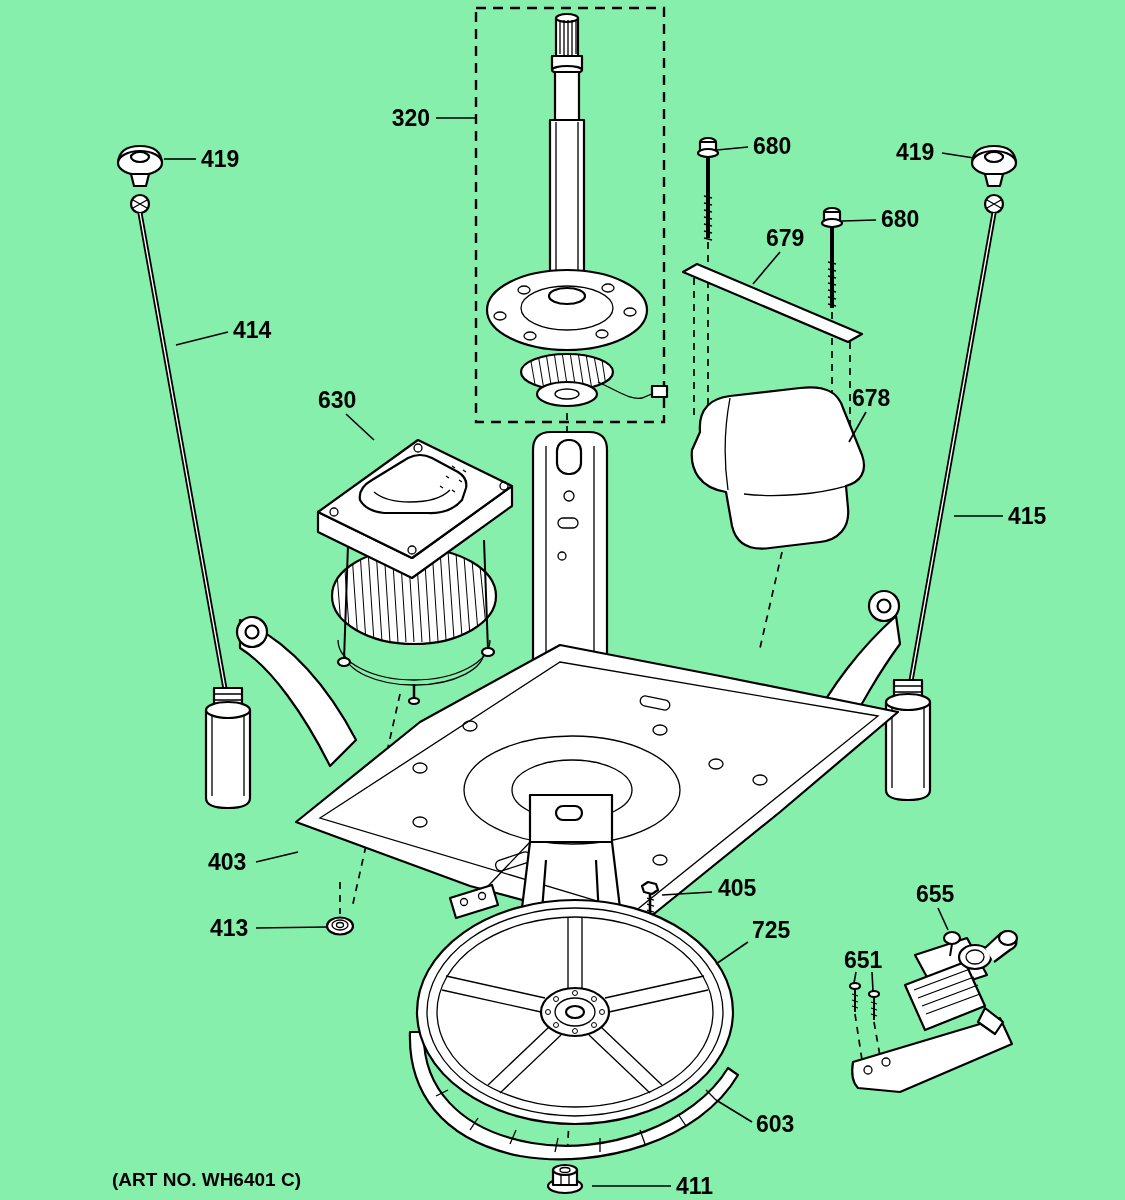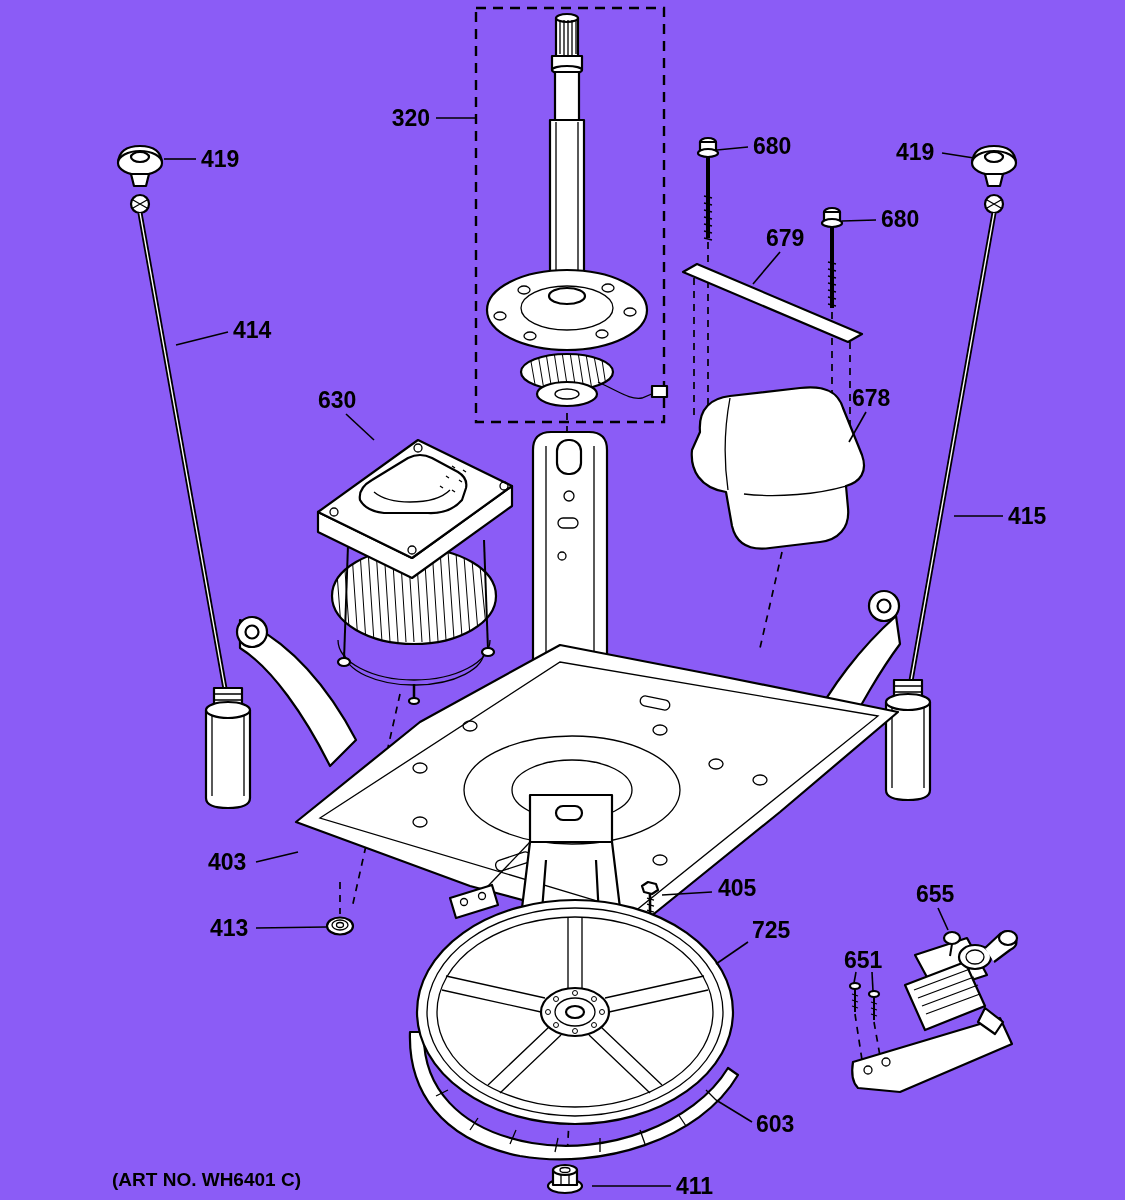--- a/index.html
+++ b/index.html
@@ -1,17 +1,17 @@
 <!DOCTYPE html>
 <html><head>
 <meta charset="utf-8">
 <title>Parts Diagram</title>
 <style>
   html,body{margin:0;padding:0;background:#fff;}
-  .stage{position:relative;width:1125px;height:1200px;background:#8b5cf6;overflow:hidden;}
+  .stage{position:relative;width:1125px;height:1200px;background:#86efac;overflow:hidden;}
   svg{position:absolute;left:0;top:0;}
   .part-label{font-family:"Liberation Sans",sans-serif;font-size:23px;font-weight:bold;fill:#000;}
   .art-label{font-family:"Liberation Sans",sans-serif;font-size:19px;font-weight:bold;fill:#000;}
   .outline{fill:#fff;stroke:#000;stroke-width:2.2;stroke-linejoin:round;}
   .thin{fill:none;stroke:#000;stroke-width:1.3;}
   .leader{stroke:#000;stroke-width:1.6;fill:none;}
   .dash{stroke:#000;stroke-width:1.7;fill:none;stroke-dasharray:7 6;}
 </style>
 </head>
 <body>

